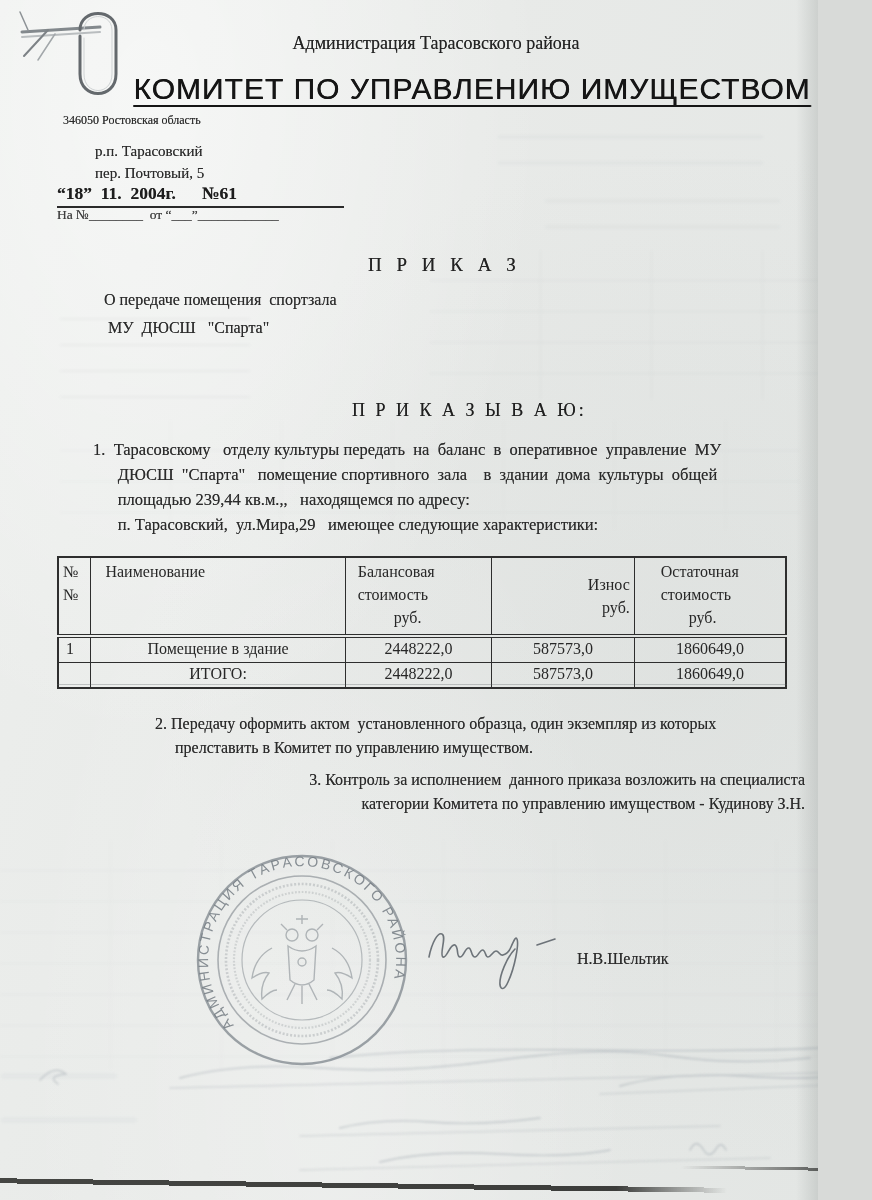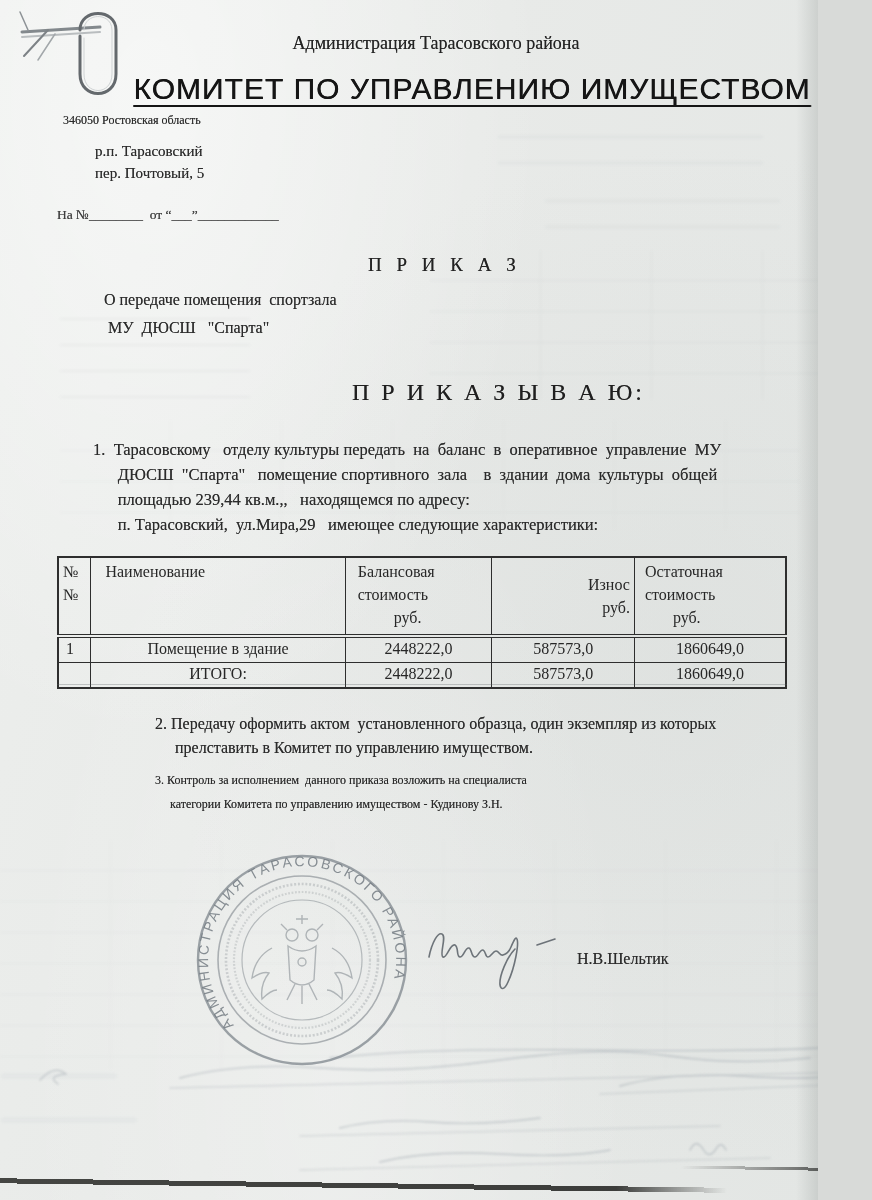--- a/index.html
+++ b/index.html
@@ -27,24 +27,24 @@
   .addr1{top:113px; left:63px; font-size:12px;text-align:center;}
   .addr2{top:143px; left:95px; font-size:15px;}
   .addr3{top:165px; left:95px; font-size:15px;}
   .dateline{top:183px; left:57px; width:287px; font-size:17.5px; font-weight:700;
     white-space:pre; border-bottom:2px solid #2a2a2a; padding-bottom:2px; color:#1d1d1d;}
   .refline{top:207px; left:57px; font-size:13.5px; white-space:pre; color:#3e3e3e;}
   .order-title{top:254px; left:368px; font-size:19px; letter-spacing:5px; color:#222;}
   .subj1{top:291px; left:104px; font-size:16px;}
   .subj2{top:319px; left:108px; font-size:16px;}
   .preamble{top:360px; left:128px; font-size:16px;}
-  .resolution{top:379px; left:352px; font-size:24px; letter-spacing:3px; color:#1f1f1f;}
+  .resolution{top:400px; left:352px; font-size:18px; letter-spacing:3px; color:#1f1f1f;}
   .item1{top:437px; left:93px; width:700px; font-size:16.5px; line-height:25px;}
   .item2{top:712px; left:155px; width:650px; font-size:16px; line-height:24px;}
-  .item3{top:768px; left:155px; width:650px; font-size:12px; line-height:24px;}
+  .item3{top:768px; left:155px; width:650px; font-size:16px; line-height:24px;text-align:right;}
   .item4{top:826px; left:155px; width:650px; font-size:16px;}
   table.prop{position:absolute; top:556px; left:57px; width:730px; border-collapse:collapse;
     font-size:16px; color:#272727;}
   table.prop, table.prop td{border:1.6px solid #2e2e2e;}
   table.prop{border-width:2px;}
   table.prop td{padding:2px 4px; vertical-align:top;}
   tr.hdr td{height:72px; white-space:pre; border-bottom:4px double #2e2e2e; line-height:23px;}
   tr.hdr td.c-mid{vertical-align:middle; text-align:right;}
   tr.row td{height:20px; text-align:center; white-space:pre;}
   tr.row td.nm{text-align:center;}
@@ -91,20 +91,21 @@
       <path d="M62,30 C62,8 98,8 98,30 L98,74 C98,100 62,100 62,74 L62,36" stroke="#64696d" stroke-width="3"></path>
       <path d="M66,30 C66,12 94,12 94,30 L94,74 C94,96 66,96 66,74 L66,38" stroke="#cfd3d4" stroke-width="1"></path>
     </g>
   </svg>
 
   <div class="t administration">Администрация Тарасовского района</div>
   <div class="t committee">КОМИТЕТ ПО УПРАВЛЕНИЮ ИМУЩЕСТВОМ</div>
   <div class="t addr1">346050 Ростовская область</div>
   <div class="t addr2">р.п. Тарасовский</div>
   <div class="t addr3">пер. Почтовый, 5</div>
+  <div class="t dateline">“18”  11.  2004г.      №61</div>
   <div class="t refline">На №________  от “___”____________</div>
 
   <div class="t order-title">П Р И К А З</div>
   <div class="t subj1">О передаче помещения  спортзала</div>
   <div class="t subj2">МУ  ДЮСШ   "Спарта"</div>
   <div class="t resolution">П Р И К А З Ы В А Ю:</div>
   <div class="t item1">1.  Тарасовскому   отделу культуры передать  на  баланс  в  оперативное  управление  МУ
       ДЮСШ  "Спарта"   помещение спортивного  зала    в  здании  дома  культуры  общей
       площадью 239,44 кв.м.,,   находящемся по адресу:
       п. Тарасовский,  ул.Мира,29   имеющее следующие характеристики:</div>
@@ -120,21 +121,21 @@
     <tbody>
       <tr class="hdr">
         <td>№
 №</td>
         <td style="padding-left:14px;">Наименование</td>
         <td style="padding-left:12px;">Балансовая
 стоимость
          руб.</td>
         <td class="c-mid">Износ
 руб.</td>
-        <td style="padding-left:10px;">Остаточная
+        <td style="padding-left:26px;">Остаточная
 стоимость
        руб.</td>
       </tr>
       <tr class="row">
         <td class="no">1</td>
         <td class="nm">Помещение в здание</td>
         <td>2448222,0</td>
         <td>587573,0</td>
         <td>1860649,0</td>
       </tr>

